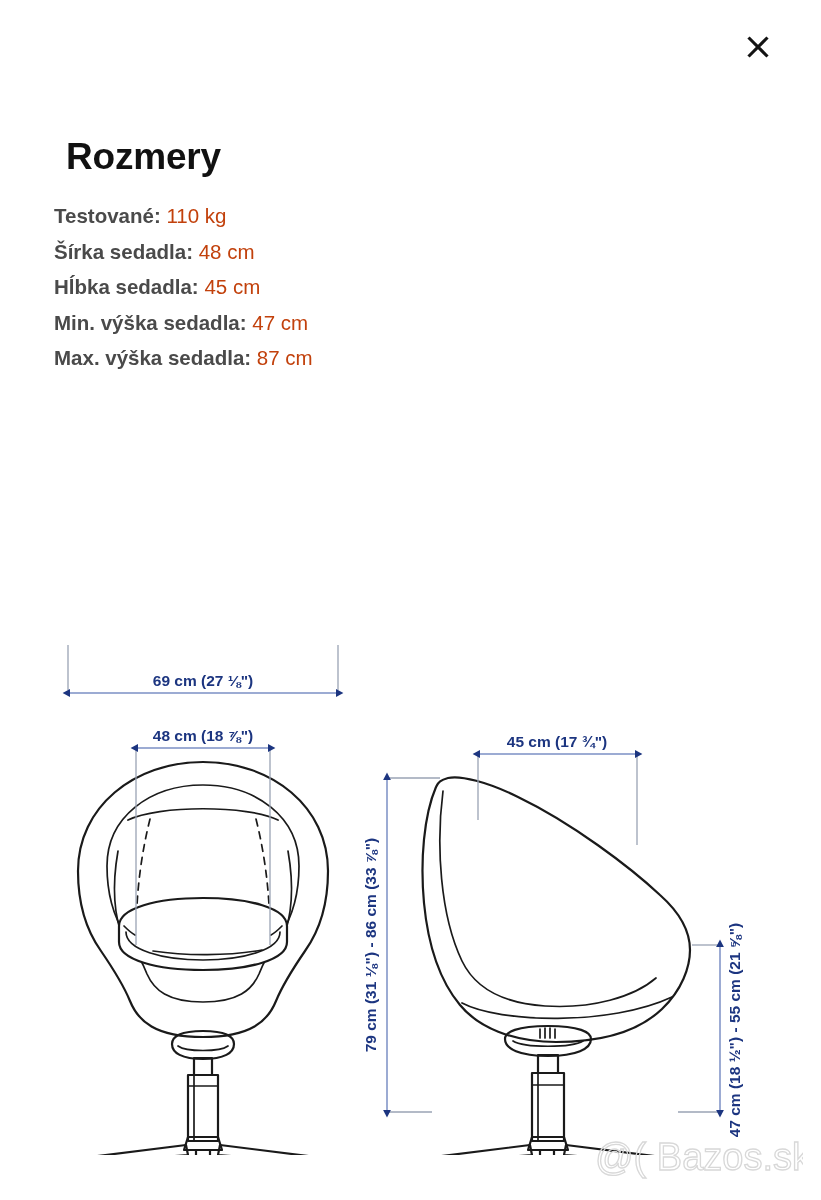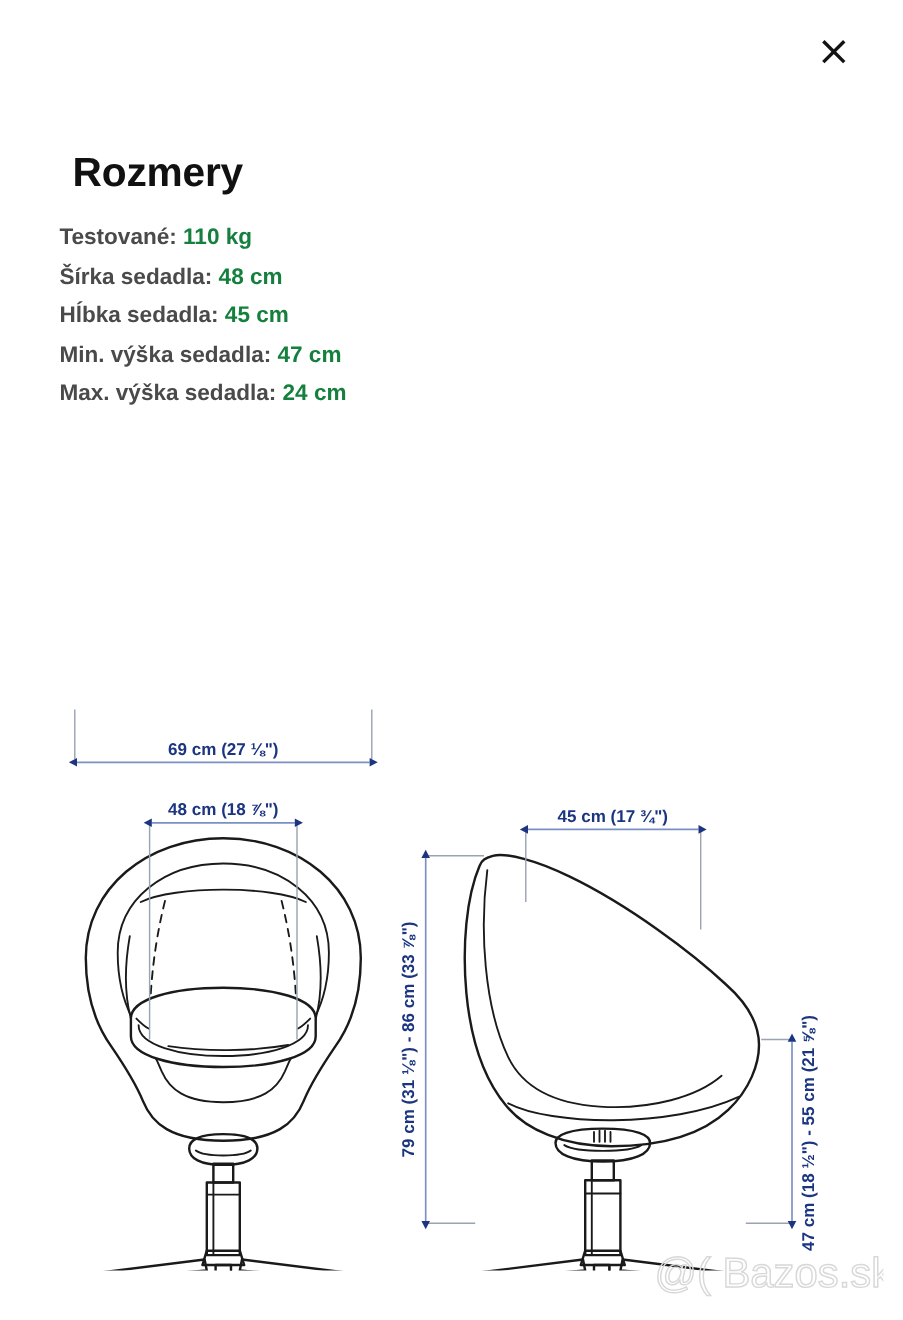--- a/index.html
+++ b/index.html
@@ -61,21 +61,21 @@
     font-size: 20.5px;
     line-height: 35.6px;
     color: #6d6d6d;
     white-space: nowrap;
   }
   .spec-label {
     font-weight: 700;
     color: #4a4a4a;
     margin-top: 32px;
   }
-  .spec-value { color: #15803d; font-weight: bold; }
+  .spec-value { color: #c2410c; }
 
   
   #dimension-diagram {
     position: absolute;
     left: 0;
     top: 645;
     top: 645px;
     width: 821px;
     height: 510px;
   }
@@ -118,21 +118,21 @@
   <li class="spec-row">
     <span class="spec-label">Hĺbka sedadla:</span>
     <span class="spec-value">45 cm</span>
   </li>
   <li class="spec-row">
     <span class="spec-label">Min. výška sedadla:</span>
     <span class="spec-value">47 cm</span>
   </li>
   <li class="spec-row">
     <span class="spec-label">Max. výška sedadla:</span>
-    <span class="spec-value">24 cm</span>
+    <span class="spec-value">87 cm</span>
   </li>
 </ul>
 
 <div id="dimension-diagram">
   <svg width="821" height="510" viewBox="0 0 821 510" aria-hidden="true">
     <defs>
       <marker id="arrL" markerWidth="9" markerHeight="9" refX="8" refY="4.5" orient="auto" markerUnits="userSpaceOnUse">
         <path d="M8,0.6 L8,8.4 L0.6,4.5 Z" fill="#1c3580"></path>
       </marker>
       <marker id="arrR" markerWidth="9" markerHeight="9" refX="1" refY="4.5" orient="auto" markerUnits="userSpaceOnUse">

